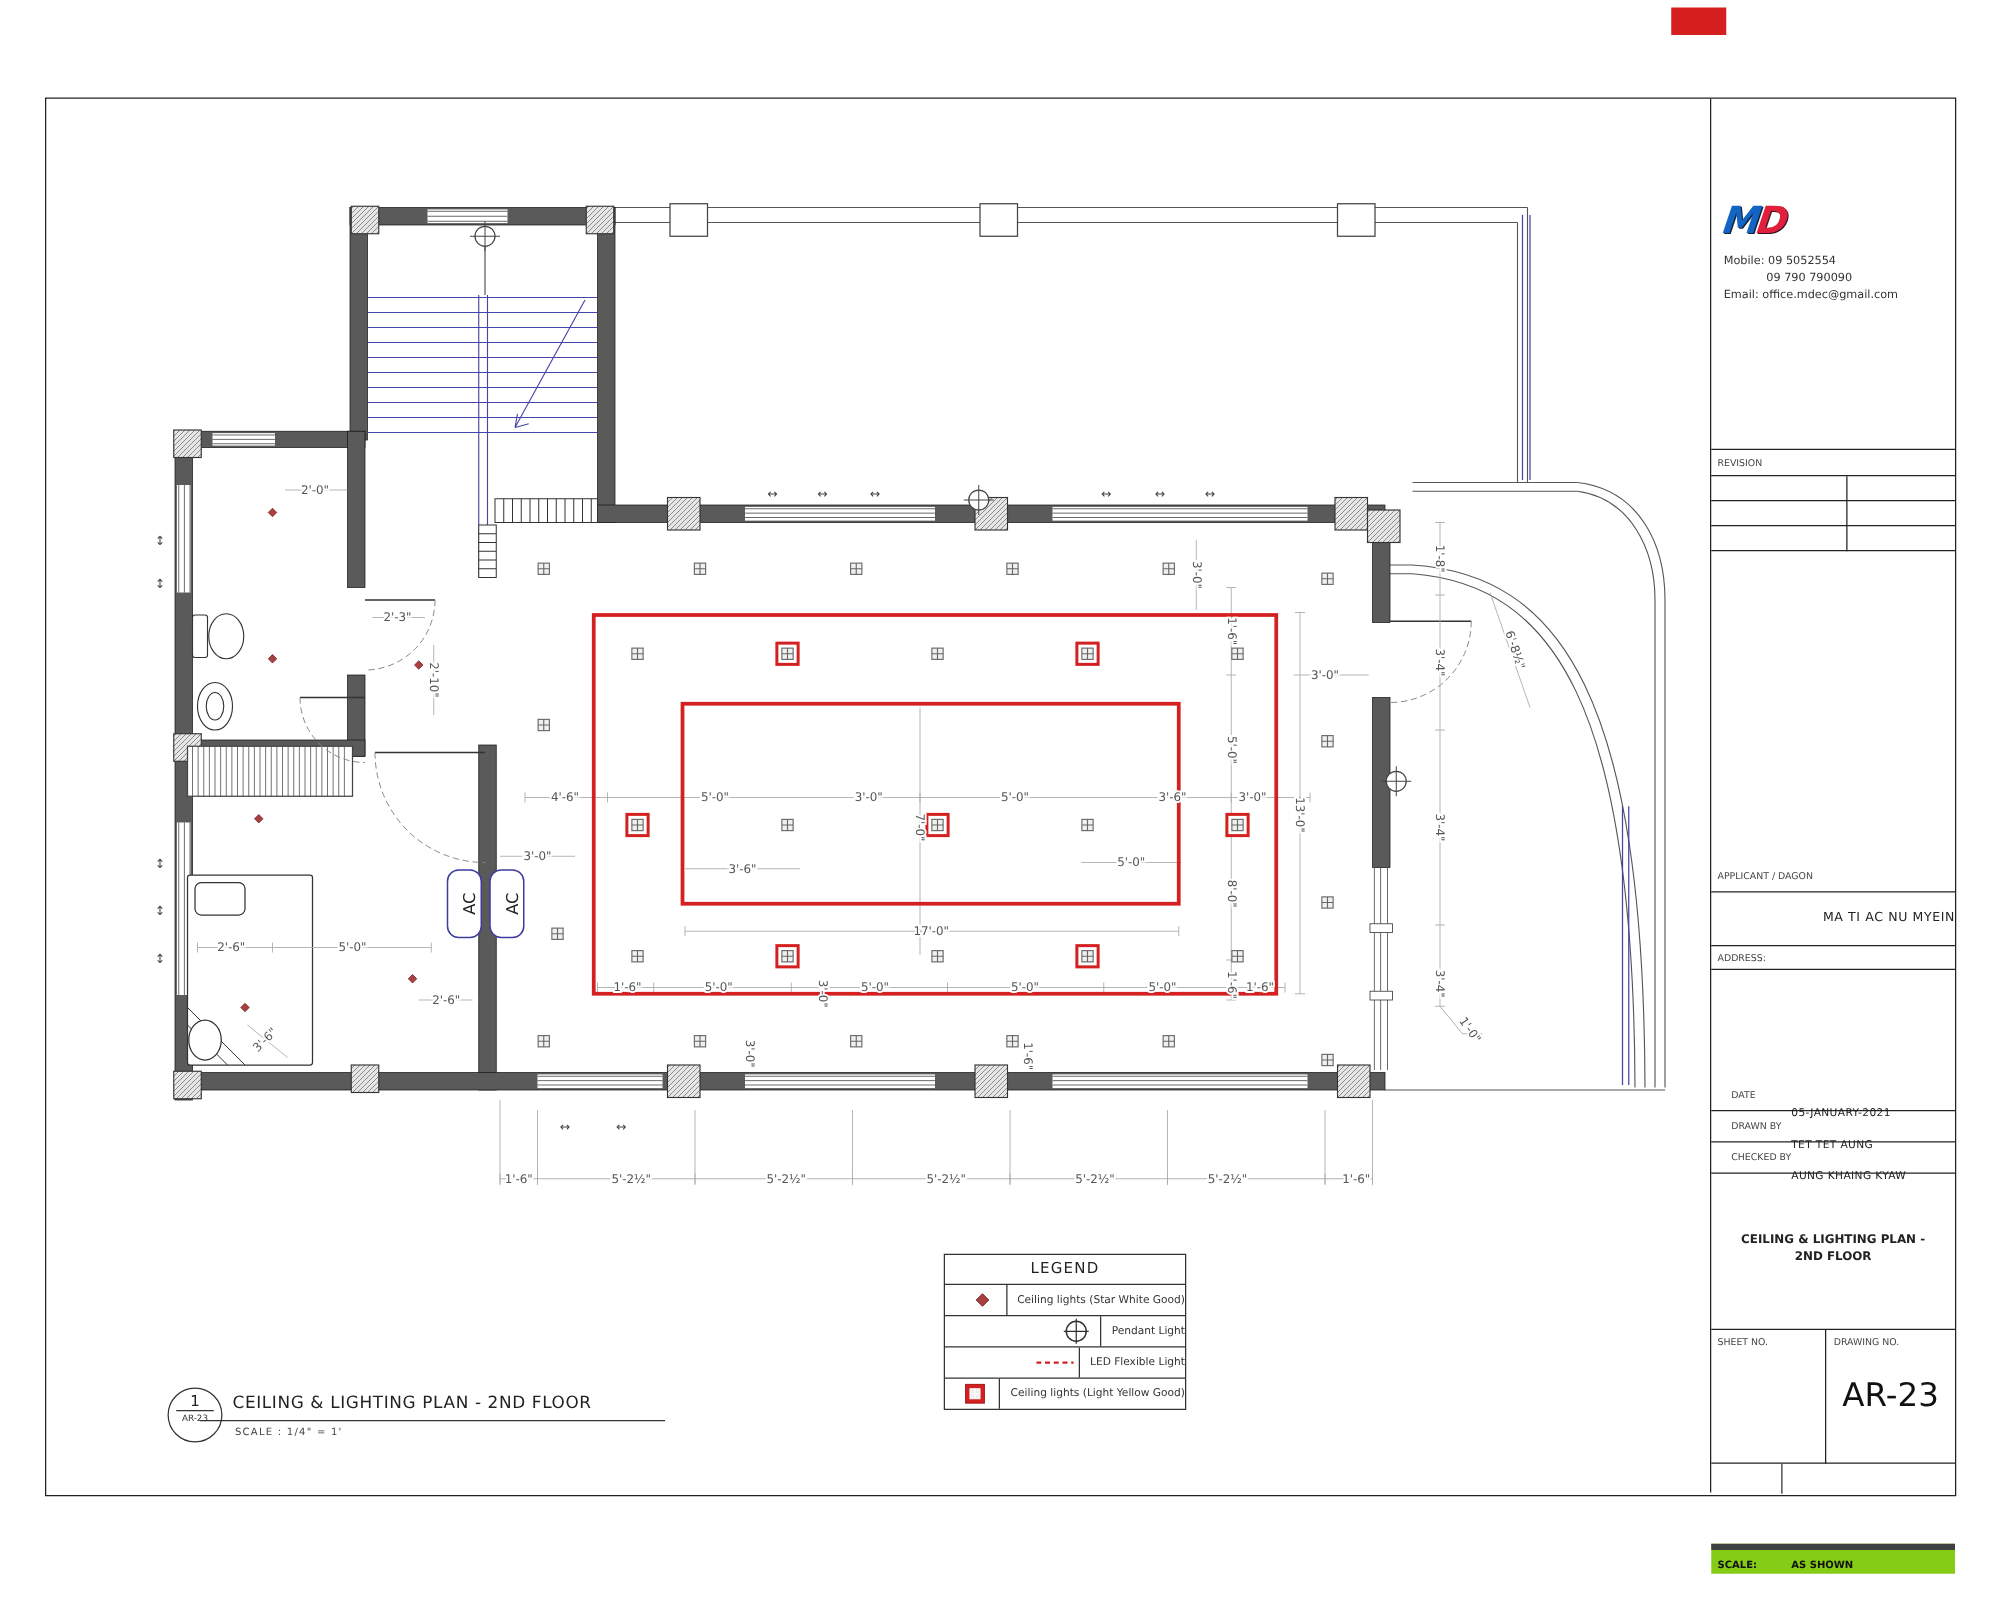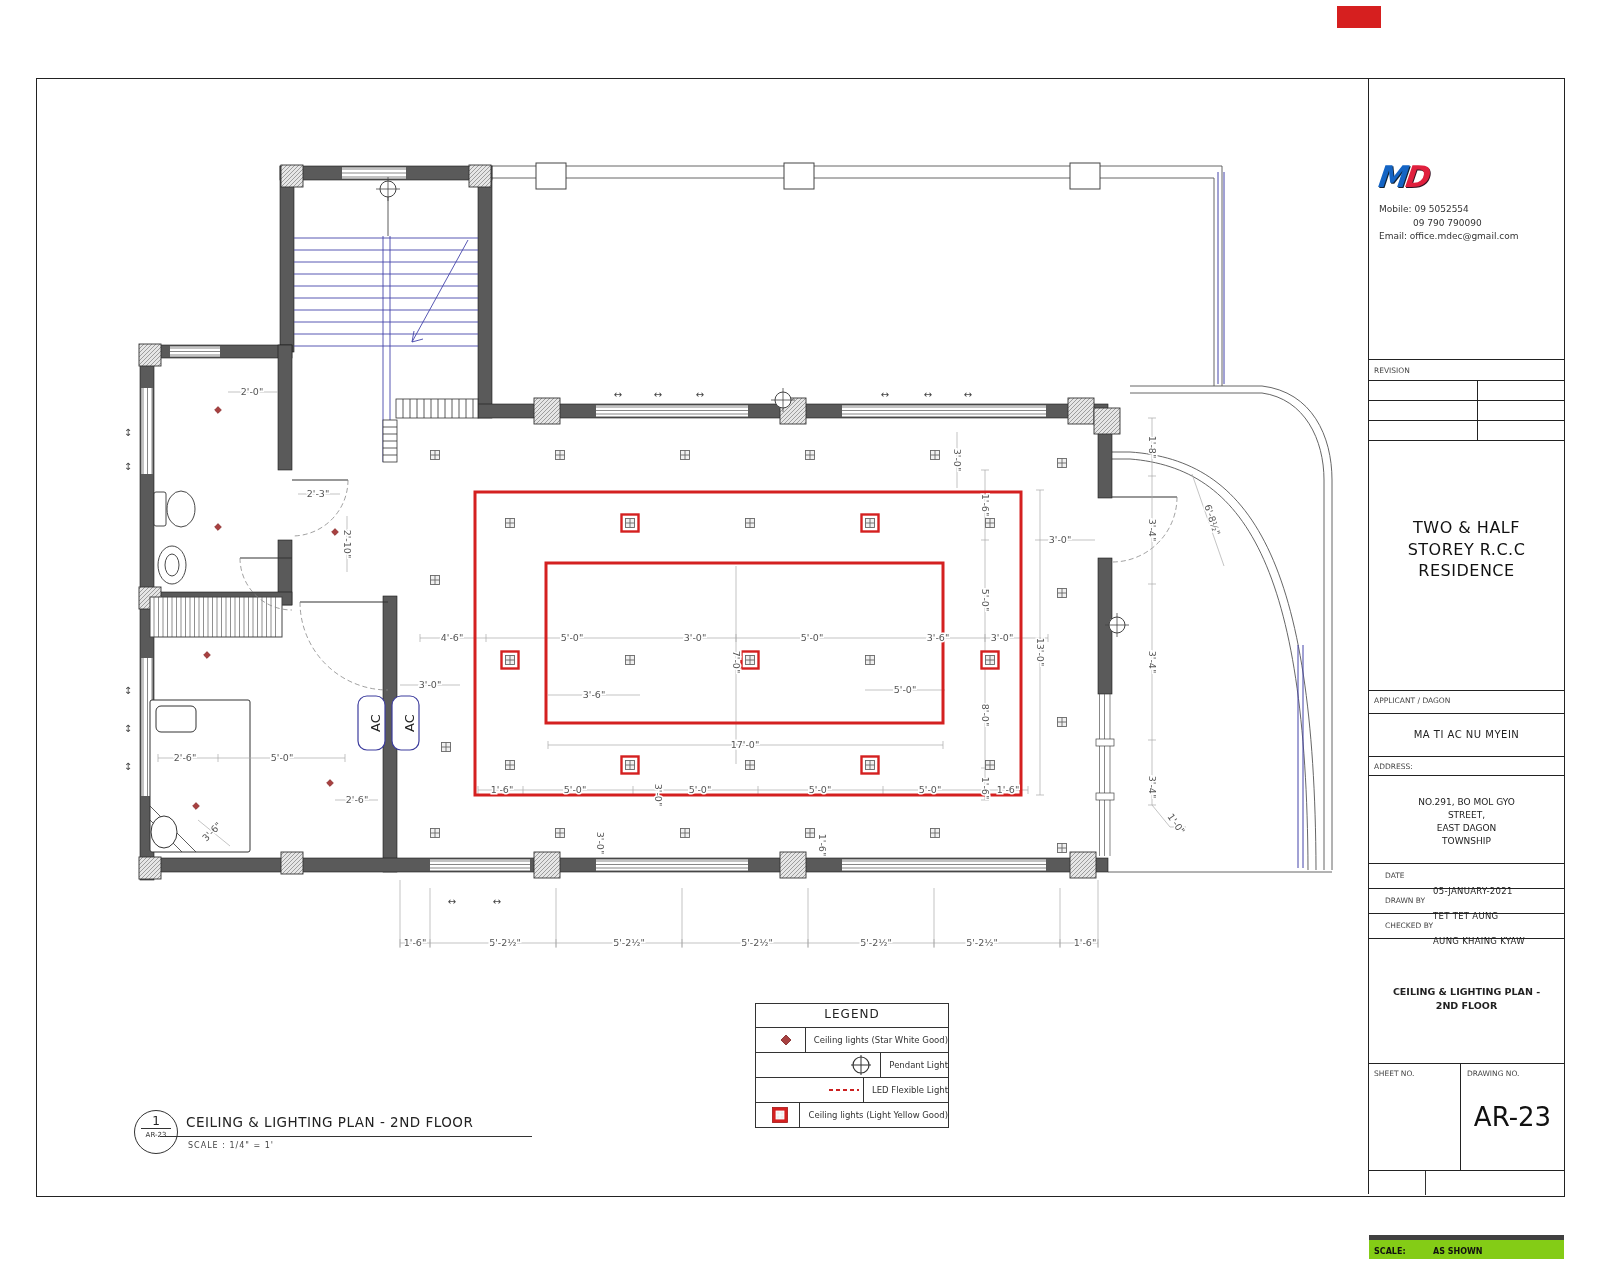--- a/index.html
+++ b/index.html
@@ -17,21 +17,21 @@
   .contact{position:absolute;left:10px;top:124px;font-size:9px;line-height:1.5;color:#333;}
   .contact .c2{padding-left:34px;}
   .rev{top:280px;height:22px;border-top:1px solid #222;border-bottom:1px solid #222;font-size:7.5px;padding:6px 0 0 5px;color:#444;}
   .revrow{height:20px;border-bottom:1px solid #222;}
   .rr1{top:302px;}.rr2{top:322px;}.rr3{top:342px;}
   .revdiv{position:absolute;left:108px;top:302px;height:60px;width:0;border-left:1px solid #222;}
   .ptitle{top:362px;height:250px;border-bottom:1px solid #222;}
   .ptitle div{margin:76px auto 0;width:132px;text-align:center;font-size:16px;line-height:1.35;letter-spacing:.5px;color:#111;}
   .rowlab{font-size:7.5px;color:#444;padding:5px 0 0 5px;}
   .appl{top:612px;height:23px;border-bottom:1px solid #222;}
-  .aname{top:635px;height:43px;border-bottom:1px solid #222;text-align:center;font-size:10px;padding-top:15px;letter-spacing:.5px;}
+  .aname{top:635px;height:43px;border-bottom:1px solid #222;text-align:right;font-size:10px;padding-top:15px;letter-spacing:.5px;}
   .addrl{top:678px;height:19px;border-bottom:1px solid #222;}
   .addr{top:697px;height:88px;border-bottom:1px solid #222;text-align:center;font-size:9px;line-height:1.45;padding-top:20px;}
   .kv{height:25px;border-bottom:1px solid #222;}
   .kv .k{position:absolute;left:16px;top:7px;font-size:7.5px;color:#444;}
   .kv .v{position:absolute;left:64px;top:6px;font-size:8.5px;color:#222;letter-spacing:.3px;margin-top:16px;}
   .date{top:785px;}.drawn{top:810px;}.checked{top:835px;}
   .stitle{top:860px;height:125px;border-bottom:1px solid #222;}
   .stitle div{margin:46px auto 0;width:160px;text-align:center;font-size:9.5px;line-height:1.5;font-weight:bold;color:#222;}
   .snos{top:985px;height:107px;border-bottom:1px solid #222;}
   .snos .cell-l{position:absolute;left:0;top:0;width:92px;height:107px;border-right:1px solid #222;box-sizing:border-box;}
@@ -466,32 +466,23 @@
     <div class="contact">
       <div>Mobile: 09 5052554</div>
       <div class="c2">09 790 790090</div>
       <div>Email: office.mdec@gmail.com</div>
     </div>
     <div class="sec rev">REVISION</div>
     <div class="sec revrow rr1"></div>
     <div class="sec revrow rr2"></div>
     <div class="sec revrow rr3"></div>
     <div class="revdiv"></div>
-    <div class="sec ptitle">
-      <div>TWO &amp; HALF STOREY R.C.C RESIDENCE</div>
-    </div>
     <div class="sec appl rowlab">APPLICANT / DAGON</div>
     <div class="sec aname">MA TI AC NU MYEIN</div>
     <div class="sec addrl rowlab">ADDRESS:</div>
-    <div class="sec addr">
-      <div>NO.291, BO MOL GYO</div>
-      <div>STREET,</div>
-      <div>EAST DAGON</div>
-      <div>TOWNSHIP</div>
-    </div>
     <div class="sec kv date">
       <span class="k">DATE</span>
       <span class="v">05-JANUARY-2021</span>
     </div>
     <div class="sec kv drawn">
       <span class="k">DRAWN BY</span>
       <span class="v">TET TET AUNG</span>
     </div>
     <div class="sec kv checked">
       <span class="k">CHECKED BY</span>

